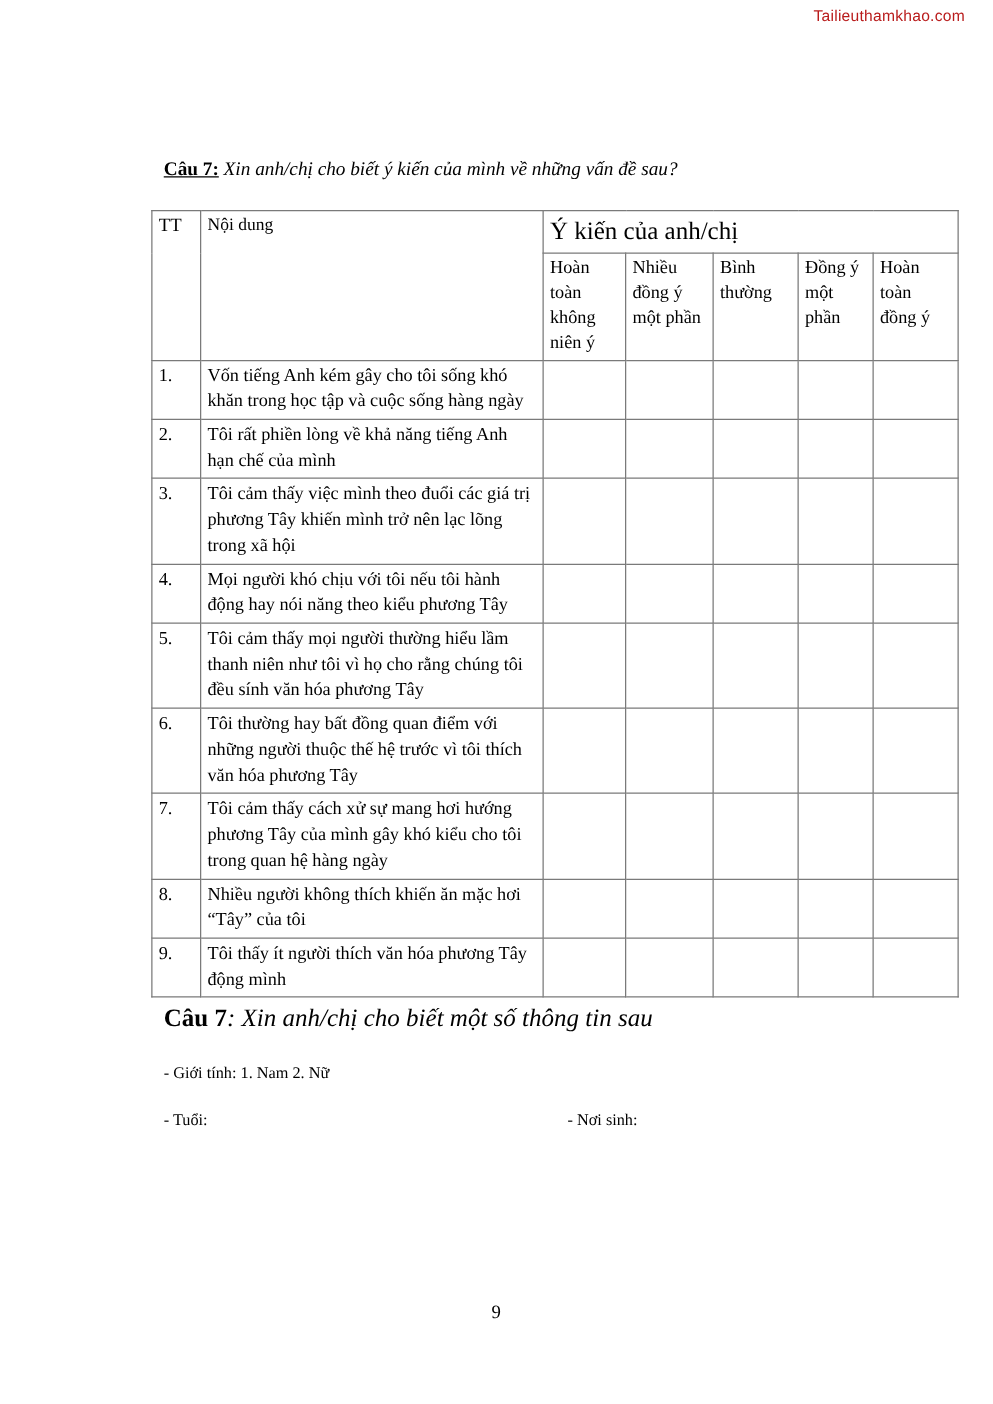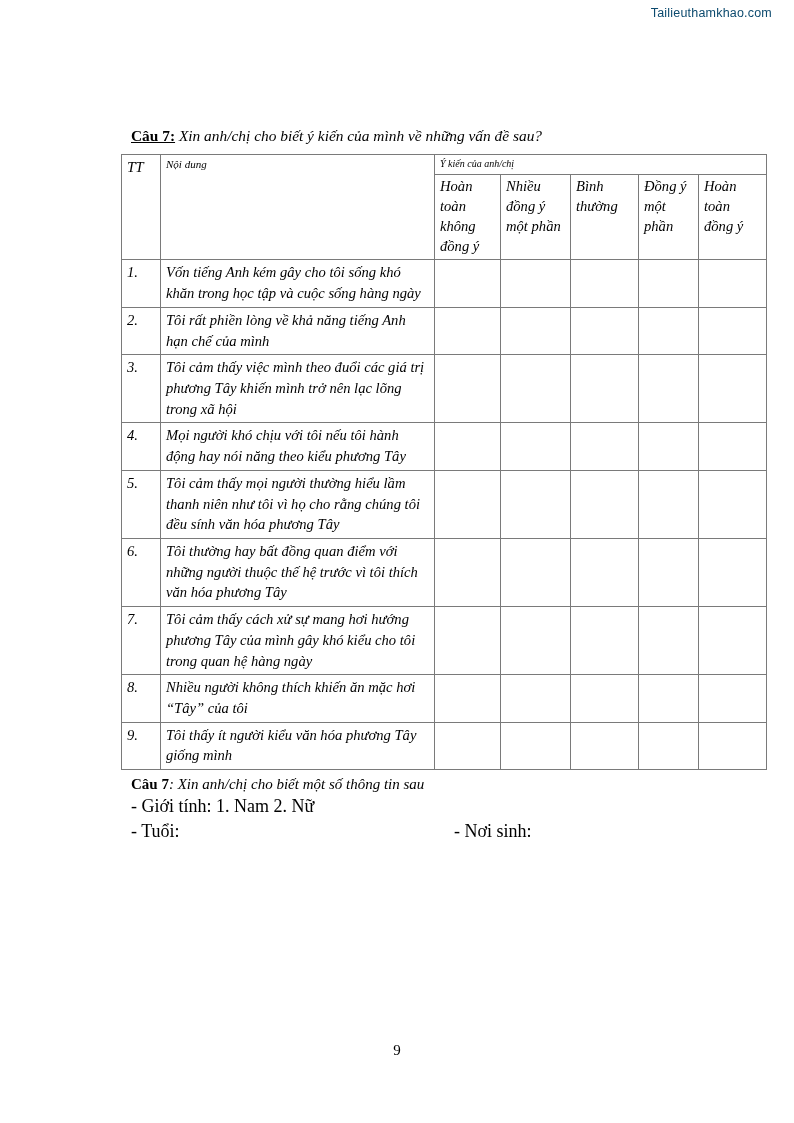--- a/index.html
+++ b/index.html
@@ -16,21 +16,21 @@
     overflow: hidden;
   }
 
   
   .watermark {
     position: absolute;
     top: 6px;
     right: 22px;
     font-family: "Liberation Sans", "DejaVu Sans", sans-serif;
     font-size: 12.5px;
-    color: #0c4a6e;
+    color: #b91c1c;
     letter-spacing: 0.2px;
     white-space: nowrap;
   }
 
   
   .page {
     position: absolute;
     left: 121px;
     top: 0;
     width: 645px;
@@ -47,27 +47,26 @@
     font-weight: bold;
     font-style: normal;
     text-decoration: underline;
   }
   .q-title .q-text {
     font-style: italic;
   }
 
   
   table.survey {
-    margin-top: 7px;
+    margin-top: 21px;
     border-collapse: collapse;
     width: 645px;
     table-layout: fixed;
     font-size: 14.6px;
     line-height: 1.42;
-    font-style: italic;
   }
   table.survey td,
   table.survey th {
     border: 1px solid #7a7a7a;
     vertical-align: top;
     padding: 2px 5px 3px 5px;
     font-weight: normal;
     text-align: left;
   }
 
@@ -77,34 +76,34 @@
   .col-a1    { width: 66px; }
   .col-a2    { width: 70px; }
   .col-a3    { width: 68px; }
   .col-a4    { width: 60px; }
   .col-a5    { width: 68px; }
 
   th.group-head {
     text-align: center;
     font-weight: bold;
     padding: 3px 4px 4px 4px;
-    font-size: 10px;
+    font-size: 20px;
   }
   th.head-tt {
     font-weight: bold;
     text-align: center;
     vertical-align: middle;
     font-size: 15px;
   }
   th.head-nd {
     font-weight: bold;
     text-align: left;
     vertical-align: middle;
     padding-left: 9px;
-    font-size: 11px;
+    font-size: 14px;
   }
   th.head-ans {
     vertical-align: top;
     font-weight: normal;
     line-height: 1.36;
     padding-top: 3px;
   }
 
   td.cell-tt {
     text-align: left;
@@ -112,30 +111,31 @@
   }
   td.cell-nd {
     padding-left: 9px;
   }
   td.cell-ans { }
 
   
   .q-footer {
     margin-top: 4px;
     padding-left: 10px;
-    font-size: 15px;
+    font-size: 20px;
     line-height: 1.35;
     white-space: nowrap;
   }
   .q-footer .q-label { font-weight: bold; }
   .q-footer .q-text  { font-style: italic; }
 
   .info-line {
+    margin-top: 20px;
     padding-left: 10px;
-    font-size: 18px;
+    font-size: 13px;
     line-height: 1.35;
     position: relative;
     white-space: nowrap;
   }
   .info-line .right-field {
     position: absolute;
     left: 333px;
     top: 0;
   }
 
@@ -168,21 +168,21 @@
       <col class="col-a4">
       <col class="col-a5">
     </colgroup>
     <thead>
       <tr>
         <th class="head-tt" rowspan="2">TT</th>
         <th class="head-nd" rowspan="2">Nội dung</th>
         <th class="group-head" colspan="5">Ý kiến của anh/chị</th>
       </tr>
       <tr>
-        <th class="head-ans">Hoàn toàn không đồng ý</th>
+        <th class="head-ans">Hoàn toàn không niên ý</th>
         <th class="head-ans">Nhiều đồng ý một phần</th>
         <th class="head-ans">Bình thường</th>
         <th class="head-ans">Đồng ý một phần</th>
         <th class="head-ans">Hoàn toàn đồng ý</th>
       </tr>
     </thead>
     <tbody>
       <tr>
         <td class="cell-tt">1.</td>
         <td class="cell-nd">Vốn tiếng Anh kém gây cho tôi sống khó khăn trong học tập và cuộc sống hàng ngày</td>
@@ -250,21 +250,21 @@
         <td class="cell-tt">8.</td>
         <td class="cell-nd">Nhiều người không thích khiến ăn mặc hơi “Tây” của tôi</td>
         <td class="cell-ans"></td>
         <td class="cell-ans"></td>
         <td class="cell-ans"></td>
         <td class="cell-ans"></td>
         <td class="cell-ans"></td>
       </tr>
       <tr>
         <td class="cell-tt">9.</td>
-        <td class="cell-nd">Tôi thấy ít người kiểu văn hóa phương Tây giống mình</td>
+        <td class="cell-nd">Tôi thấy ít người thích văn hóa phương Tây động mình</td>
         <td class="cell-ans"></td>
         <td class="cell-ans"></td>
         <td class="cell-ans"></td>
         <td class="cell-ans"></td>
         <td class="cell-ans"></td>
       </tr>
     </tbody>
   </table>
 
   <div class="q-footer"><span class="q-label">Câu 7</span><span class="q-text">: Xin anh/chị cho biết một số thông tin sau</span></div>

